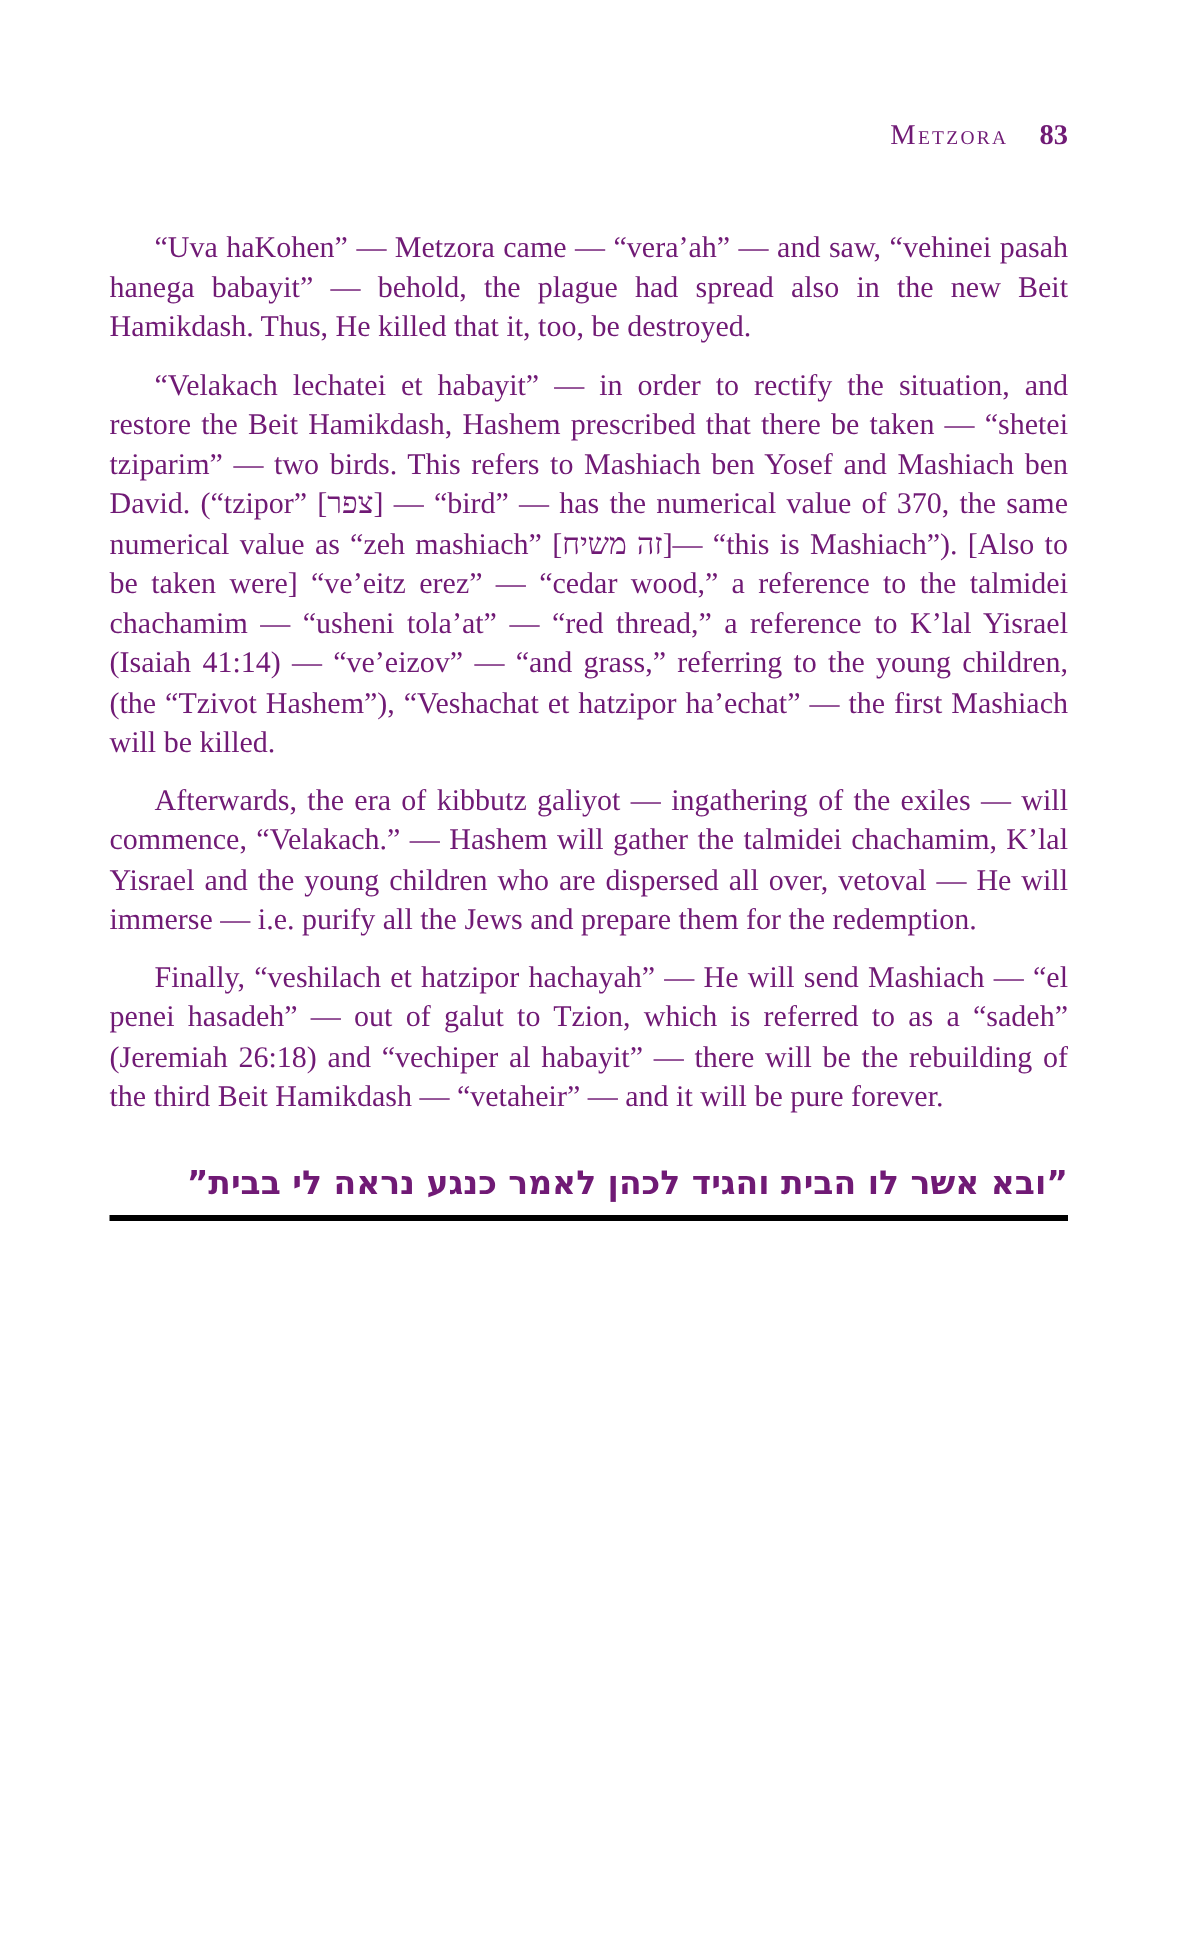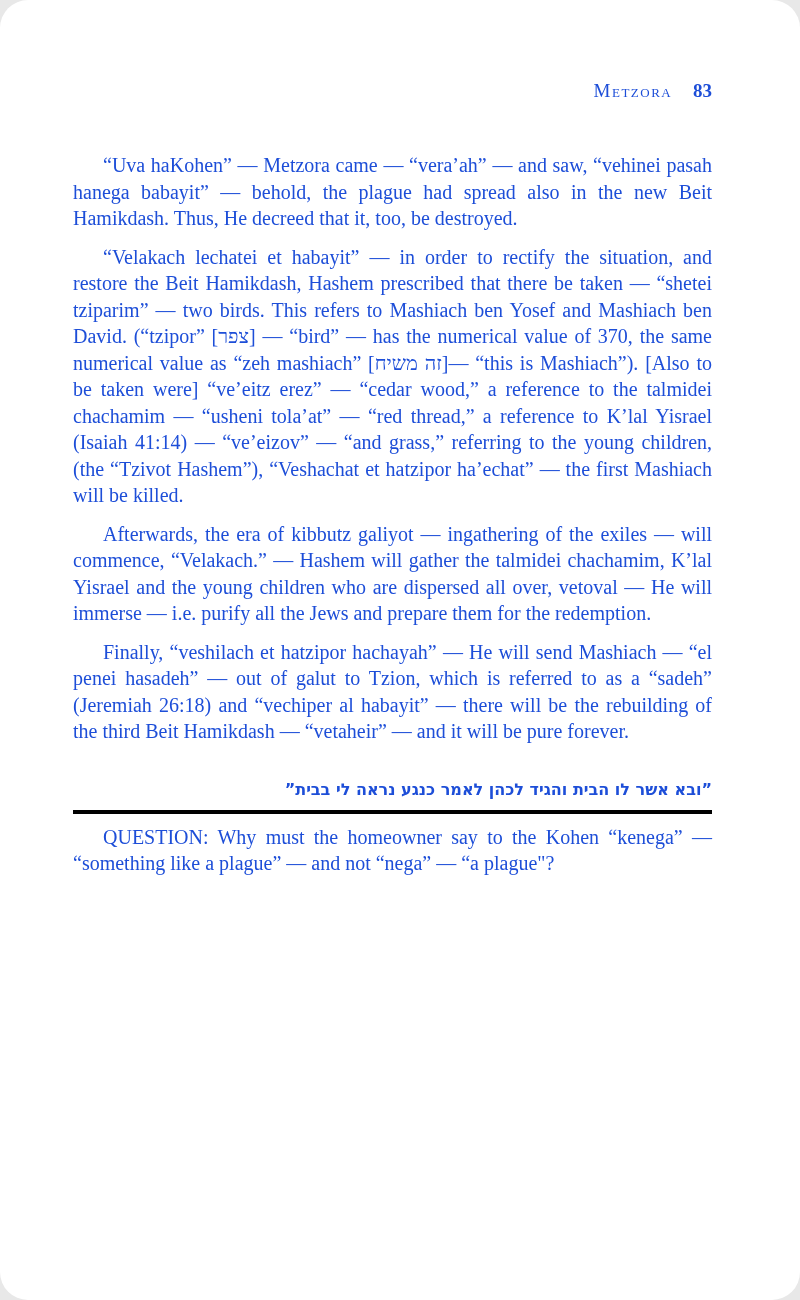--- a/index.html
+++ b/index.html
@@ -2,26 +2,25 @@
 <html lang="en"><head>
 <meta charset="utf-8">
 <style>
   html, body { margin: 0; padding: 0; background: #e8e8e8; }
   .page {
     position: relative;
     width: 800px;
     height: 1300px;
     margin: 0 auto;
     background: #ffffff;
-    color: #1d4ed8;
+    color: #701a75;
     font-family: "Liberation Serif", "DejaVu Serif", serif;
     box-sizing: border-box;
     padding: 80px 88px 0 73px;
     overflow: hidden;
-    border-radius: 28px;
   }
   
   .running-head {
     text-align: right;
     font-size: 19px;
     line-height: 22px;
     white-space: nowrap;
   }
   .running-head .section {
     font-variant: small-caps;
@@ -48,21 +47,21 @@
     font-size: 13.5px;
     line-height: 18px;
     text-align: right;
     direction: rtl;
   }
   
   .heb-heading {
     margin: 32px 0 0 0;
     font-family: "DejaVu Sans", sans-serif;
     font-weight: 700;
-    font-size: 16px;
+    font-size: 22px;
     line-height: 26px;
     text-align: right;
     direction: rtl;
   }
   .rule {
     height: 4px;
     background: #000;
     margin: 7px 0 10px 0;
   }
   
@@ -81,31 +80,30 @@
 
 <div class="page">
 
   <header class="running-head">
     <span class="section">Metzora</span>
     <span class="pagenum">83</span>
   </header>
 
   <main>
 
-    <p class="body-para first-para"><span class="i">“Uva haKohen”</span><span> — Metzora came — </span><span class="i">“vera’ah”</span><span> — and saw, </span><span class="i">“vehinei pasah hanega babayit”</span><span> — behold, the plague had spread also in the new </span><span class="i">Beit Hamikdash</span><span>. Thus, He decreed that it, too, be destroyed.</span></p>
+    <p class="body-para first-para"><span class="i">“Uva haKohen”</span><span> — Metzora came — </span><span class="i">“vera’ah”</span><span> — and saw, </span><span class="i">“vehinei pasah hanega babayit”</span><span> — behold, the plague had spread also in the new </span><span class="i">Beit Hamikdash</span><span>. Thus, He killed that it, too, be destroyed.</span></p>
 
     <p class="body-para"><span class="i">“Velakach lechatei et habayit”</span><span> — in order to rectify the situation, and restore the </span><span class="i">Beit Hamikdash</span><span>, Hashem prescribed that there be taken — </span><span class="i">“shetei tziparim”</span><span> — two birds. This refers to </span><span class="i">Mashiach ben Yosef</span><span> and </span><span class="i">Mashiach ben David</span><span>. (</span><span class="i">“tzipor”</span><span> [צפר] — “bird” — has the numerical value of 370, the same numerical value as </span><span class="i">“zeh mashiach”</span><span> [זה משיח]— “this is </span><span class="i">Mashiach</span><span>”). [Also to be taken were] </span><span class="i">“ve’eitz erez”</span><span> — “cedar wood,” a reference to the </span><span class="i">talmidei chachamim</span><span> — </span><span class="i">“usheni tola’at”</span><span> — “red thread,” a reference to </span><span class="i">K’lal Yisrael</span><span> (Isaiah 41:14) — </span><span class="i">“ve’eizov”</span><span> — “and grass,” referring to the young children, (the </span><span class="i">“Tzivot Hashem”</span><span>), </span><span class="i">“Veshachat et hatzipor ha’echat”</span><span> — the first </span><span class="i">Mashiach</span><span> will be killed.</span></p>
 
     <p class="body-para"><span>Afterwards, the era of </span><span class="i">kibbutz galiyot</span><span> — ingathering of the exiles — will commence, </span><span class="i">“Velakach.”</span><span> — Hashem will gather the </span><span class="i">talmidei chachamim, K’lal Yisrael</span><span> and the young children who are dispersed all over, </span><span class="i">vetoval</span><span> — He will immerse — i.e. purify all the Jews and prepare them for the redemption.</span></p>
 
     <p class="body-para"><span>Finally, </span><span class="i">“veshilach et hatzipor hachayah”</span><span> — He will send </span><span class="i">Mashiach</span><span> — </span><span class="i">“el penei hasadeh”</span><span> — out of </span><span class="i">galut</span><span> to Tzion, which is referred to as a </span><span class="i">“sadeh”</span><span> (Jeremiah 26:18) and </span><span class="i">“vechiper al habayit”</span><span> — there will be the rebuilding of the third </span><span class="i">Beit Hamikdash</span><span> — </span><span class="i">“vetaheir”</span><span> — and it will be pure forever.</span></p>
 
 
     <h2 class="heb-heading" lang="he" dir="rtl">”ובא אשר לו הבית והגיד לכהן לאמר כנגע נראה לי בבית”</h2>
 
     <div class="rule"></div>
 
 
-    <p class="body-para"><span>QUESTION: Why must the homeowner say to the </span><span class="i">Kohen</span><span> </span><span class="i">“kenega”</span><span> — “something </span><span class="i">like</span><span> a plague” — and not </span><span class="i">“nega”</span><span> — “a plague"?</span></p>
 
   </main>
 
 </div>
 
 </body></html>

